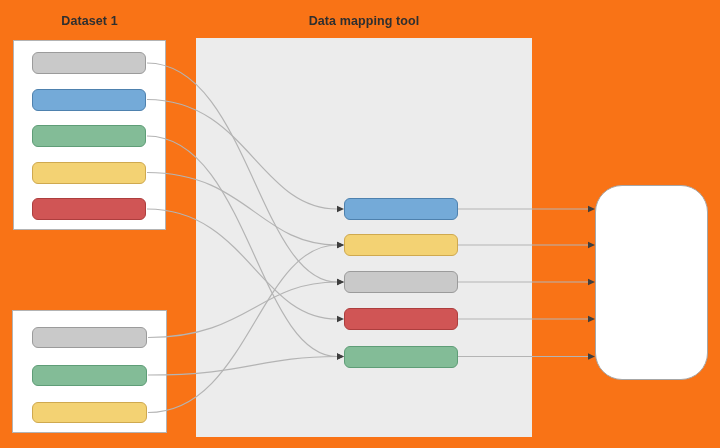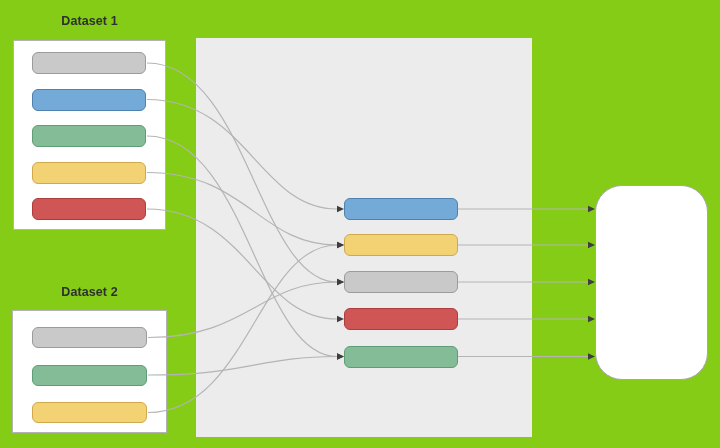--- a/index.html
+++ b/index.html
@@ -1,17 +1,17 @@
 <!DOCTYPE html>
 <html><head>
 <meta charset="utf-8">
 <style>
   html,body{margin:0;padding:0;background:#ffffff;}
   #canvas{
-    position:relative;width:720px;height:448px;background:#84cc16;overflow:hidden;
+    position:relative;width:720px;height:448px;background:#f97316;overflow:hidden;
     font-family:"Liberation Sans","DejaVu Sans",sans-serif;
   }
   .panel-bg{position:absolute;background:#ececec;}
   .frame-box{position:absolute;background:#ffffff;border:1px solid #b3b3b3;box-sizing:border-box;}
   .dest-box{position:absolute;background:#ffffff;border:1px solid #a6a6a6;box-sizing:border-box;border-radius:27px;}
   .title{
     position:absolute;text-align:center;font-weight:700;font-size:12.5px;line-height:14px;
     color:#2f2f2f;white-space:nowrap;letter-spacing:0.1px;
   }
   .pill{position:absolute;border:1.5px solid;border-radius:6px;box-sizing:border-box;}
@@ -25,22 +25,22 @@
   <div class="panel-bg" style="left:196px;top:38px;width:336px;height:399px;"></div>
 
   <div class="frame-box" style="left:13px;top:40px;width:153px;height:190px;"></div>
 
   <div class="frame-box" style="left:12px;top:310px;width:155px;height:123px;"></div>
 
   <div class="dest-box" style="left:595px;top:185px;width:113px;height:195px;"></div>
 
   <div class="title" style="left:13px;top:14px;width:153px;">Dataset 1</div>
 
-  <div class="title" style="left:12px;top:285px;width:155px;">Dataset 2</div>
 
+  <div class="title" style="left:196px;top:14px;width:336px;">Data mapping tool</div>
 
 
   <svg id="wires" viewBox="0 0 720 448" xmlns="http://www.w3.org/2000/svg">
       <path d="M 147 63 C 247 63, 259 282, 337 282" fill="none" stroke="#b4b4b4" stroke-width="1.2"></path>
       <polygon points="344,282 337,278.8 337,285.2" fill="#3e3e3e"></polygon>
       <path d="M 147 99.5 C 247 99.5, 259 209, 337 209" fill="none" stroke="#b4b4b4" stroke-width="1.2"></path>
       <polygon points="344,209 337,205.8 337,212.2" fill="#3e3e3e"></polygon>
       <path d="M 147 136 C 247 136, 259 356.5, 337 356.5" fill="none" stroke="#b4b4b4" stroke-width="1.2"></path>
       <polygon points="344,356.5 337,353.3 337,359.7" fill="#3e3e3e"></polygon>
       <path d="M 147 172.5 C 247 172.5, 259 245, 337 245" fill="none" stroke="#b4b4b4" stroke-width="1.2"></path>

